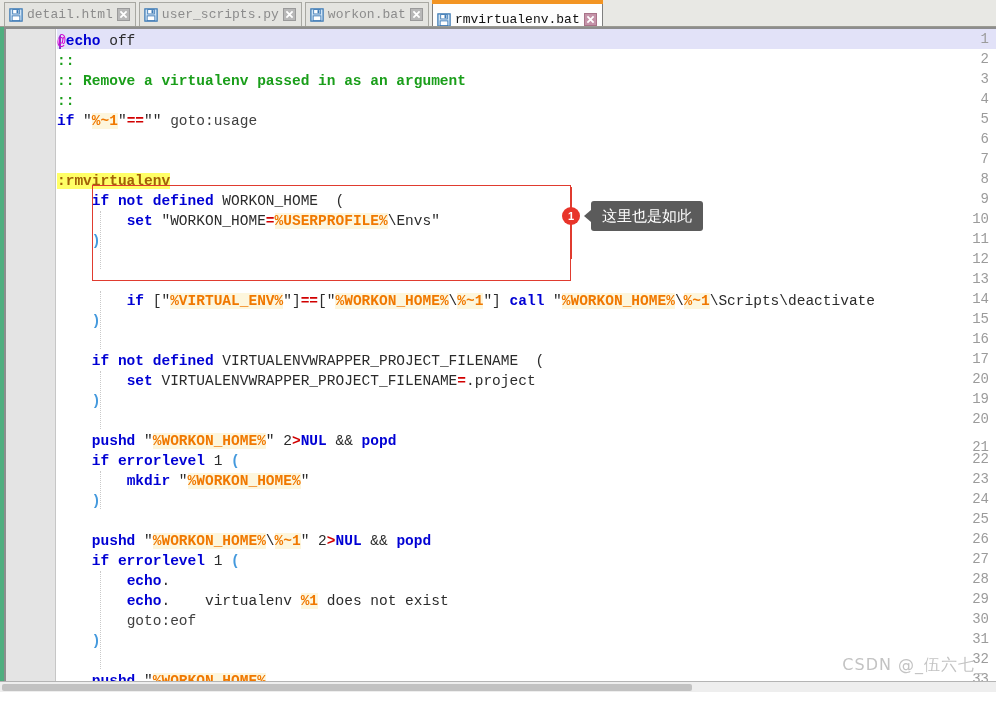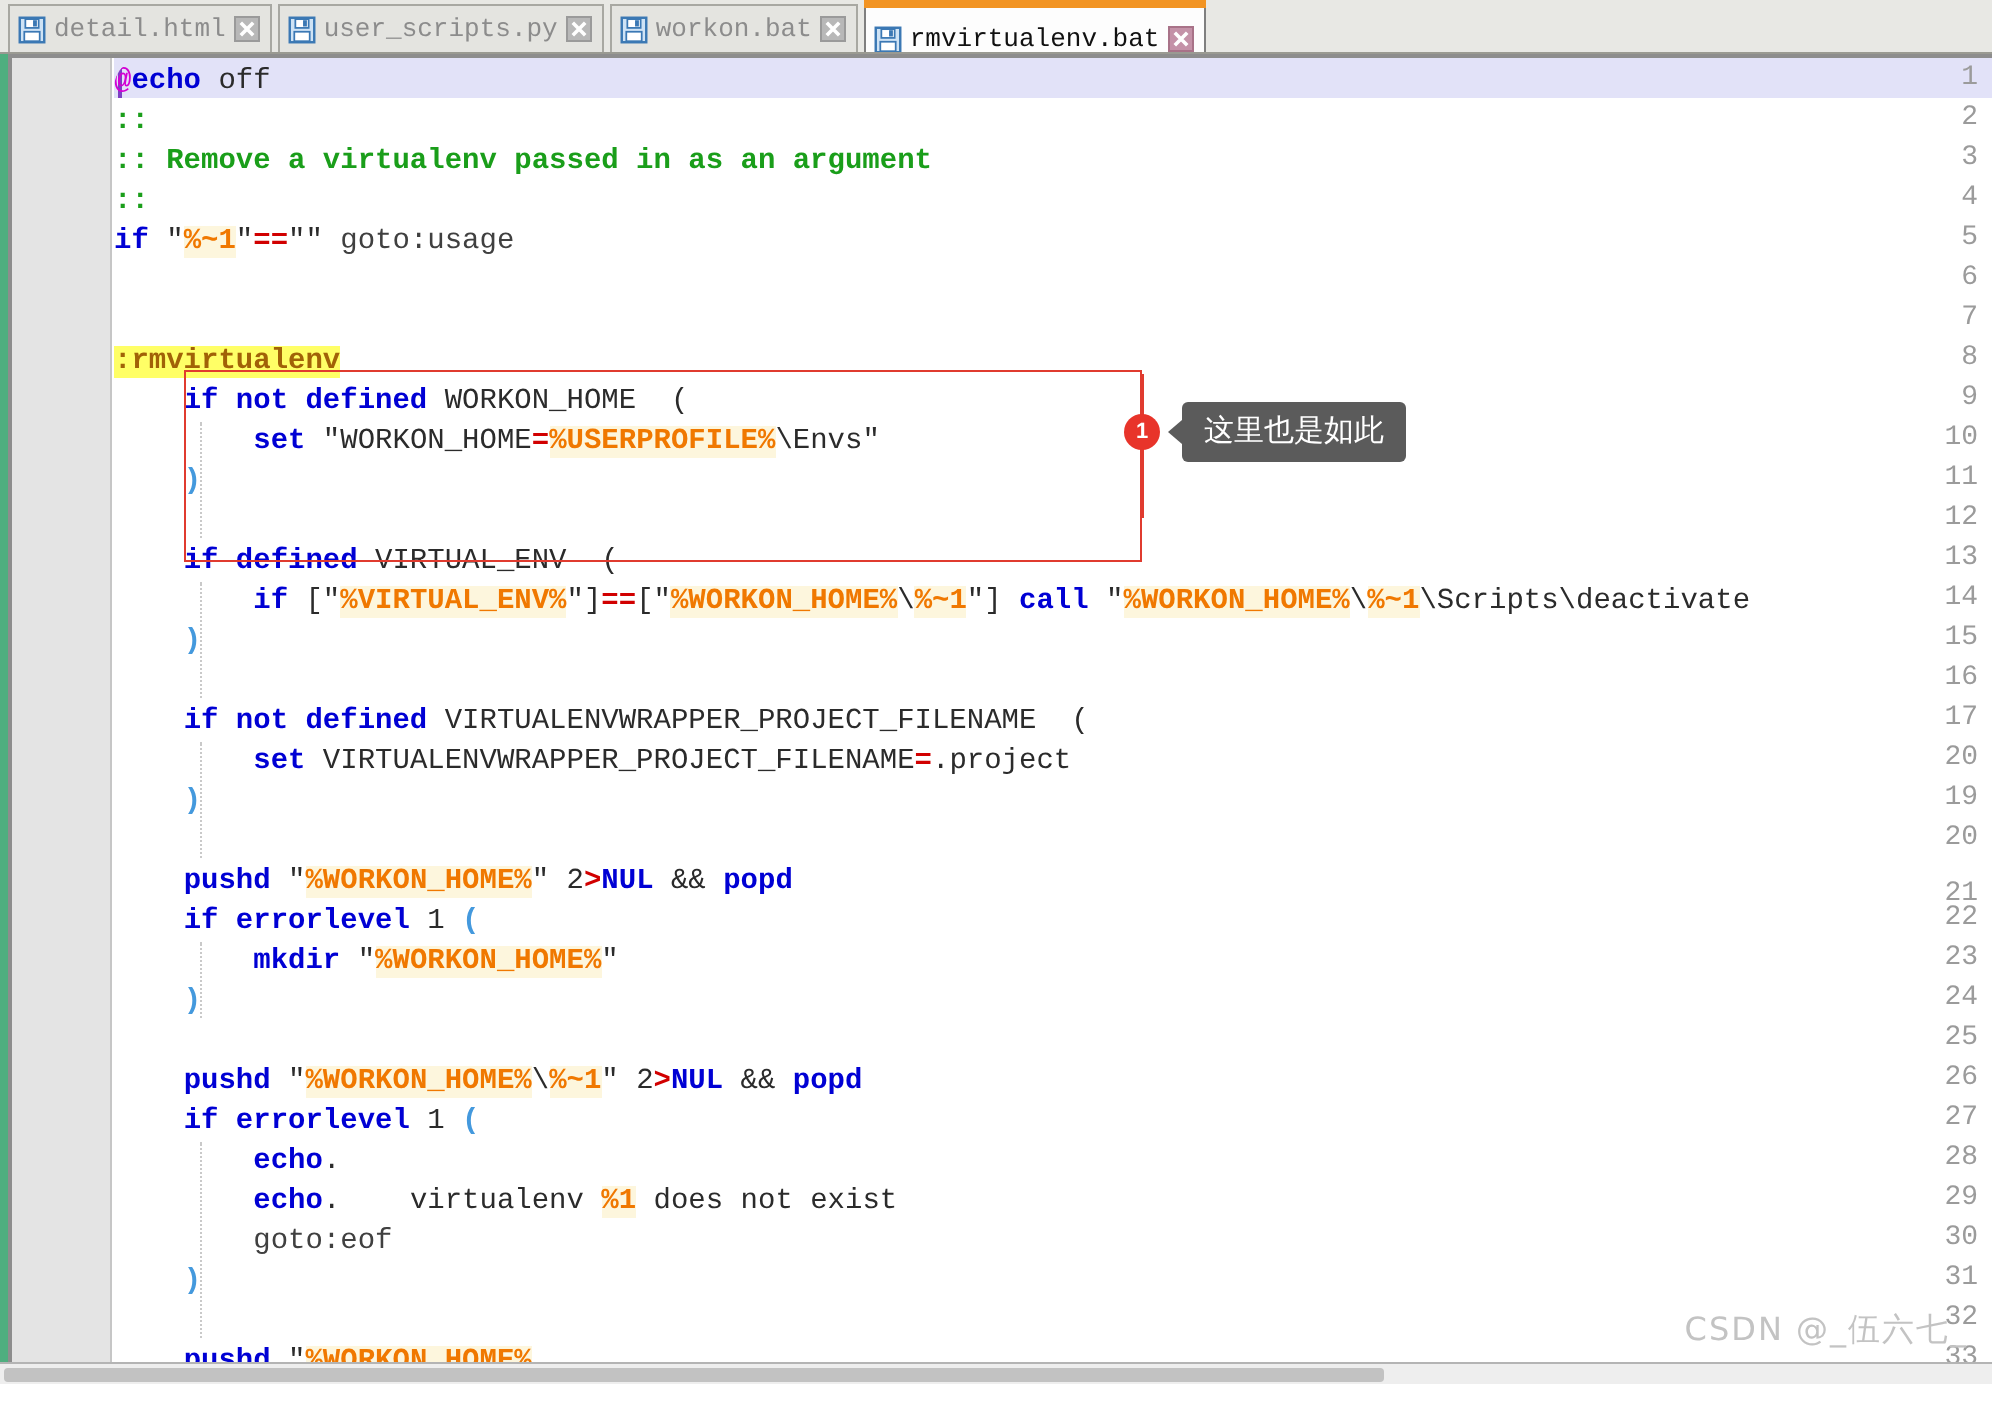--- a/index.html
+++ b/index.html
@@ -389,21 +389,20 @@
       <div class="codeline" style="top:42px"><span class="t-cmt">:: Remove a virtualenv passed in as an argument</span></div>
       <div class="codeline" style="top:62px"><span class="t-cmt">::</span></div>
       <div class="codeline" style="top:82px"><span class="t-kw">if</span><span class="t-txt"> "</span><span class="t-var">%~1</span><span class="t-txt">"</span><span class="t-op">==</span><span class="t-txt">"" </span><span class="t-goto">goto:usage</span></div>
       <div class="codeline" style="top:102px"></div>
       <div class="codeline" style="top:122px"></div>
       <div class="codeline" style="top:142px"><span class="t-lbl hl-yellow">:rmvirtualenv</span></div>
       <div class="codeline" style="top:162px"><span class="t-txt">    </span><span class="t-kw">if not defined</span><span class="t-txt"> WORKON_HOME  (</span></div>
       <div class="codeline" style="top:182px"><span class="t-txt">        </span><span class="t-kw">set</span><span class="t-txt"> "WORKON_HOME</span><span class="t-op">=</span><span class="t-var">%USERPROFILE%</span><span class="t-txt">\Envs"</span></div>
       <div class="codeline" style="top:202px"><span class="t-txt">    </span><span class="t-paren">)</span></div>
       <div class="codeline" style="top:222px"></div>
-      <div class="codeline" style="top:242px"><span class="t-txt">    </span><span class="t-kw">if defined</span><span class="t-txt"> VIRTUAL_ENV  (</span></div>
       <div class="codeline" style="top:262px"><span class="t-txt">        </span><span class="t-kw">if</span><span class="t-txt"> ["</span><span class="t-var">%VIRTUAL_ENV%</span><span class="t-txt">"]</span><span class="t-op">==</span><span class="t-txt">["</span><span class="t-var">%WORKON_HOME%</span><span class="t-txt">\</span><span class="t-var">%~1</span><span class="t-txt">"] </span><span class="t-kw">call</span><span class="t-txt"> "</span><span class="t-var">%WORKON_HOME%</span><span class="t-txt">\</span><span class="t-var">%~1</span><span class="t-txt">\Scripts\deactivate</span></div>
       <div class="codeline" style="top:282px"><span class="t-txt">    </span><span class="t-paren">)</span></div>
       <div class="codeline" style="top:302px"></div>
       <div class="codeline" style="top:322px"><span class="t-txt">    </span><span class="t-kw">if not defined</span><span class="t-txt"> VIRTUALENVWRAPPER_PROJECT_FILENAME  (</span></div>
       <div class="codeline" style="top:342px"><span class="t-txt">        </span><span class="t-kw">set</span><span class="t-txt"> VIRTUALENVWRAPPER_PROJECT_FILENAME</span><span class="t-op">=</span><span class="t-txt">.project</span></div>
       <div class="codeline" style="top:362px"><span class="t-txt">    </span><span class="t-paren">)</span></div>
       <div class="codeline" style="top:382px"></div>
       <div class="codeline" style="top:402px"><span class="t-txt">    </span><span class="t-kw">pushd</span><span class="t-txt"> "</span><span class="t-var">%WORKON_HOME%</span><span class="t-txt">" 2</span><span class="t-op">&gt;</span><span class="t-kw">NUL</span><span class="t-txt"> &amp;&amp; </span><span class="t-kw">popd</span></div>
       <div class="codeline" style="top:422px"><span class="t-txt">    </span><span class="t-kw">if errorlevel</span><span class="t-txt"> 1 </span><span class="t-paren">(</span></div>
       <div class="codeline" style="top:442px"><span class="t-txt">        </span><span class="t-kw">mkdir</span><span class="t-txt"> "</span><span class="t-var">%WORKON_HOME%</span><span class="t-txt">"</span></div>

